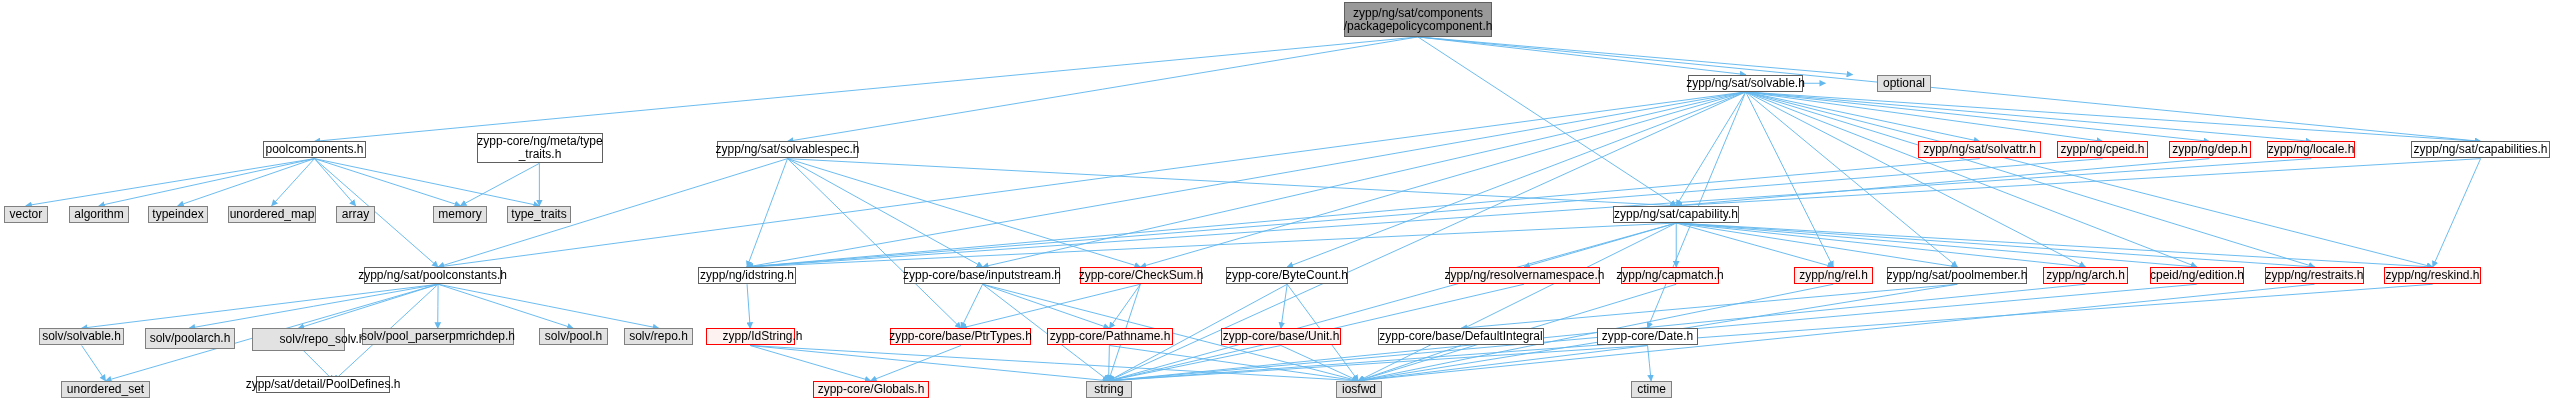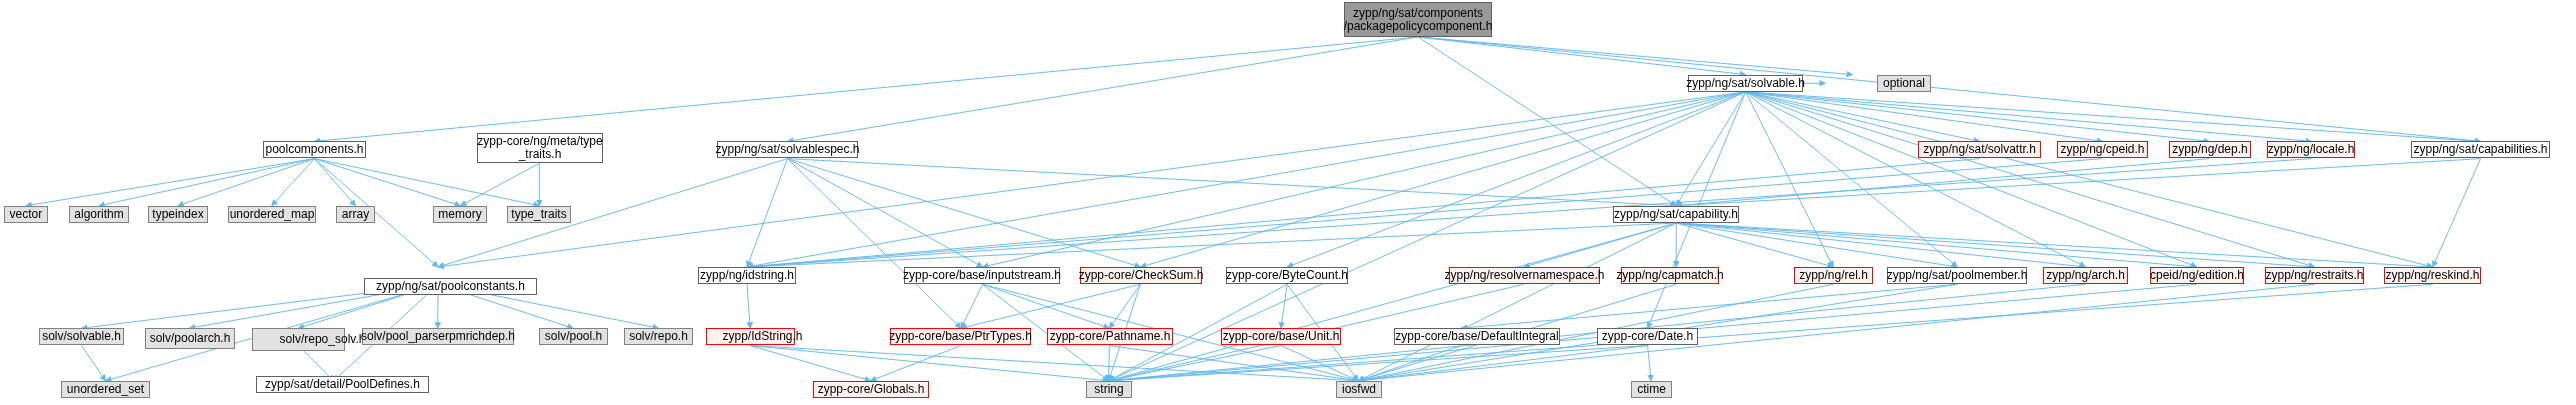--- a/index.html
+++ b/index.html
@@ -164,21 +164,21 @@
       <div class="node red" style="left: 2267px; top: 141px; width: 88px; height: 17.3px;">zypp/ng/locale.h</div>
       <div class="node plain" style="left: 2411px; top: 141px; width: 139px; height: 17.3px;">zypp/ng/sat/capabilities.h</div>
       <div class="node std" style="left: 3.9px; top: 206px; width: 44px; height: 17.3px;">vector</div>
       <div class="node std" style="left: 69px; top: 206px; width: 60px; height: 17.3px;">algorithm</div>
       <div class="node std" style="left: 148px; top: 206px; width: 60px; height: 17.3px;">typeindex</div>
       <div class="node std" style="left: 228px; top: 206px; width: 88px; height: 17.3px;">unordered_map</div>
       <div class="node std" style="left: 336px; top: 206px; width: 39px; height: 17.3px;">array</div>
       <div class="node std" style="left: 433px; top: 206px; width: 54px; height: 17.3px;">memory</div>
       <div class="node std" style="left: 507px; top: 206px; width: 64px; height: 17.3px;">type_traits</div>
       <div class="node plain" style="left: 1613px; top: 206px; width: 126px; height: 17.3px;">zypp/ng/sat/capability.h</div>
-      <div class="node plain" style="left: 364px; top: 267px; width: 173px; height: 17.3px; margin-top: 11px;">zypp/ng/sat/poolconstants.h</div>
+      <div class="node plain" style="left: 364px; top: 267px; width: 137px; height: 17.3px;">zypp/ng/sat/poolconstants.h</div>
       <div class="node plain" style="left: 698px; top: 267px; width: 98px; height: 17.3px;">zypp/ng/idstring.h</div>
       <div class="node plain" style="left: 904px; top: 267px; width: 156px; height: 17.3px;">zypp-core/base/inputstream.h</div>
       <div class="node red" style="left: 1080px; top: 267px; width: 122px; height: 17.3px;">zypp-core/CheckSum.h</div>
       <div class="node plain" style="left: 1226px; top: 267px; width: 122px; height: 17.3px;">zypp-core/ByteCount.h</div>
       <div class="node red" style="left: 1449px; top: 267px; width: 151px; height: 17.3px;">zypp/ng/resolvernamespace.h</div>
       <div class="node red" style="left: 1621px; top: 267px; width: 98px; height: 17.3px; text-align: right;">zypp/ng/capmatch.h</div>
       <div class="node red" style="left: 1794px; top: 267px; width: 79px; height: 17.3px;">zypp/ng/rel.h</div>
       <div class="node plain" style="left: 1887px; top: 267px; width: 140px; height: 17.3px;">zypp/ng/sat/poolmember.h</div>
       <div class="node red" style="left: 2043px; top: 267px; width: 85px; height: 17.3px;">zypp/ng/arch.h</div>
       <div class="node red" style="left: 2150px; top: 267px; width: 94px; height: 17.3px;">cpeid/ng/edition.h</div>
@@ -187,23 +187,23 @@
       <div class="node std" style="left: 39px; top: 328px; width: 85px; height: 17.3px;">solv/solvable.h</div>
       <div class="node std" style="left: 145px; top: 328px; width: 90px; height: 21px;">solv/poolarch.h</div>
       <div class="node std" style="left: 252px; top: 328px; width: 93px; height: 23px; padding-left: 48px;">solv/repo_solv.h</div>
       <div class="node std" style="left: 362px; top: 328px; width: 152px; height: 17.3px;">solv/pool_parserpmrichdep.h</div>
       <div class="node std" style="left: 539px; top: 328px; width: 69px; height: 17.3px;">solv/pool.h</div>
       <div class="node std" style="left: 624px; top: 328px; width: 69px; height: 17.3px;">solv/repo.h</div>
       <div class="node red" style="left: 706px; top: 328px; width: 89px; height: 17.3px; padding-left: 24px;">zypp/IdString.h</div>
       <div class="node red" style="left: 890px; top: 328px; width: 141px; height: 17.3px;">zypp-core/base/PtrTypes.h</div>
       <div class="node red" style="left: 1047px; top: 328px; width: 126px; height: 17.3px;">zypp-core/Pathname.h</div>
       <div class="node red" style="left: 1221px; top: 328px; width: 120px; height: 17.3px;">zypp-core/base/Unit.h</div>
-      <div class="node plain" style="left: 1378px; top: 328px; width: 166px; height: 17.3px; margin-left: 16px;">zypp-core/base/DefaultIntegral</div>
+      <div class="node plain" style="left: 1378px; top: 328px; width: 166px; height: 17.3px;">zypp-core/base/DefaultIntegral</div>
       <div class="node plain" style="left: 1597px; top: 328px; width: 101px; height: 17.3px;">zypp-core/Date.h</div>
       <div class="node std" style="left: 61px; top: 381px; width: 89px; height: 17.3px;">unordered_set</div>
-      <div class="node plain" style="left: 256px; top: 376px; width: 173px; height: 17.3px;">zypp/sat/detail/PoolDefines.h</div>
+      <div class="node plain" style="left: 256px; top: 376px; width: 134px; height: 17.3px;">zypp/sat/detail/PoolDefines.h</div>
       <div class="node red" style="left: 813px; top: 381px; width: 116px; height: 17.3px;">zypp-core/Globals.h</div>
       <div class="node std" style="left: 1086px; top: 381px; width: 46px; height: 17.3px;">string</div>
       <div class="node std" style="left: 1336px; top: 381px; width: 46px; height: 17.3px;">iosfwd</div>
       <div class="node std" style="left: 1631px; top: 381px; width: 41px; height: 17.3px;">ctime</div>
     </div>
 </div>
 
 
 </body></html>

